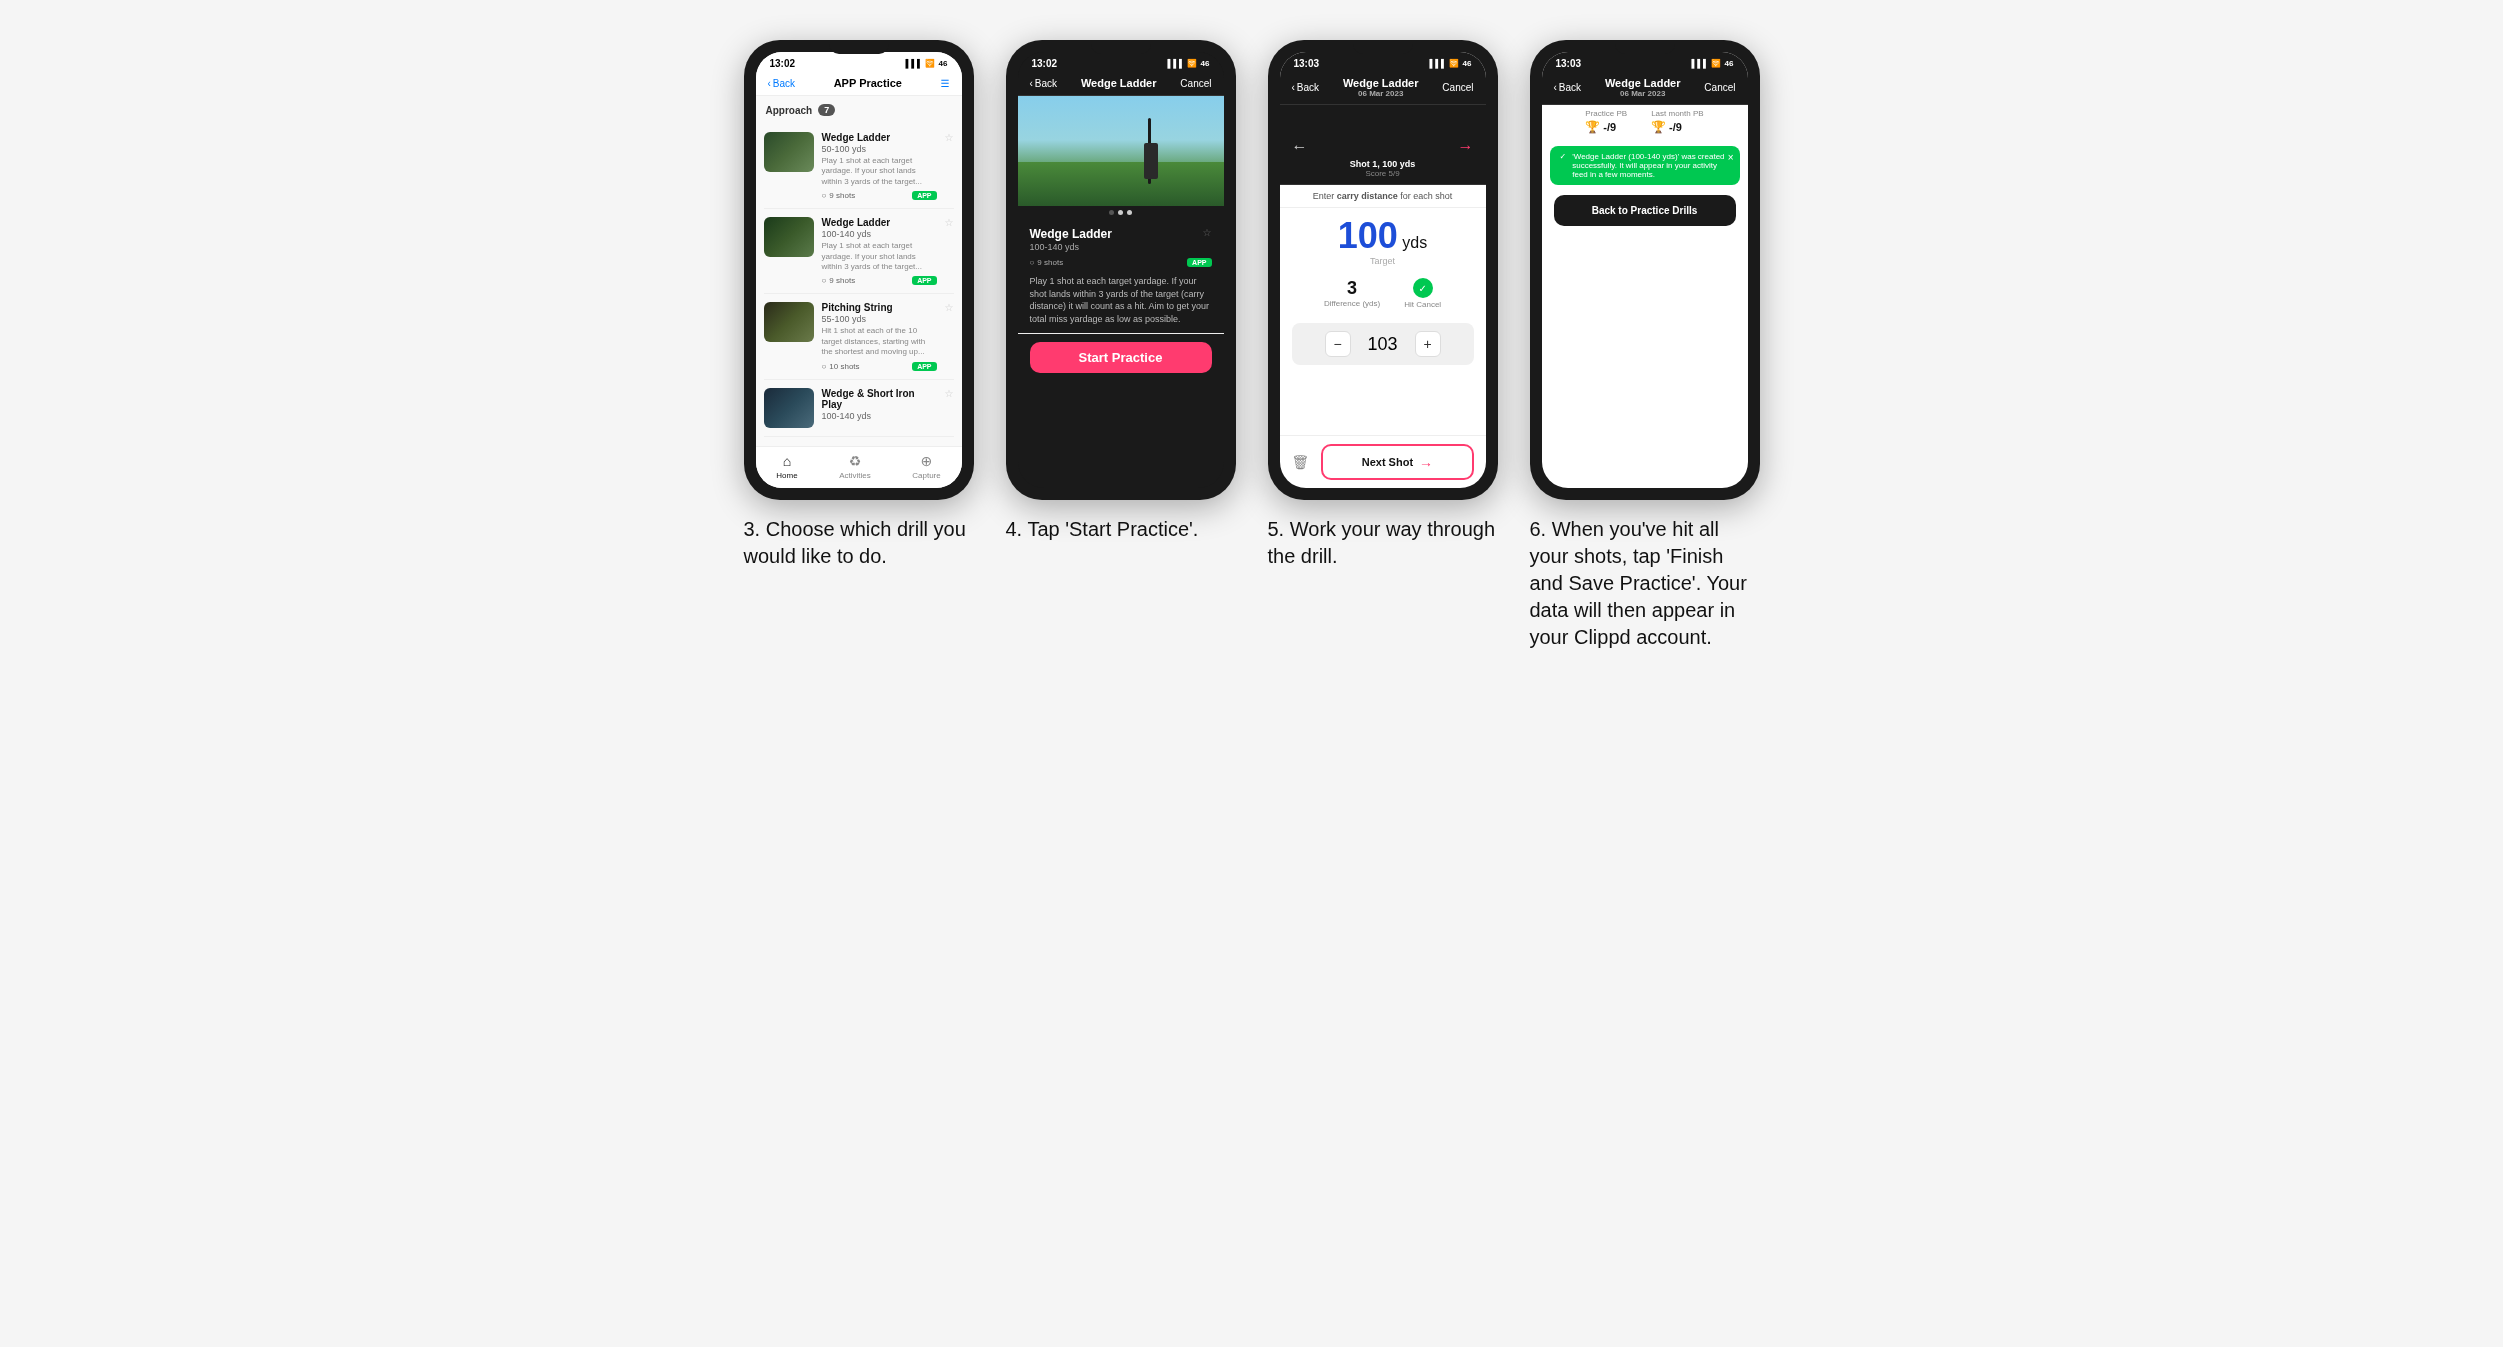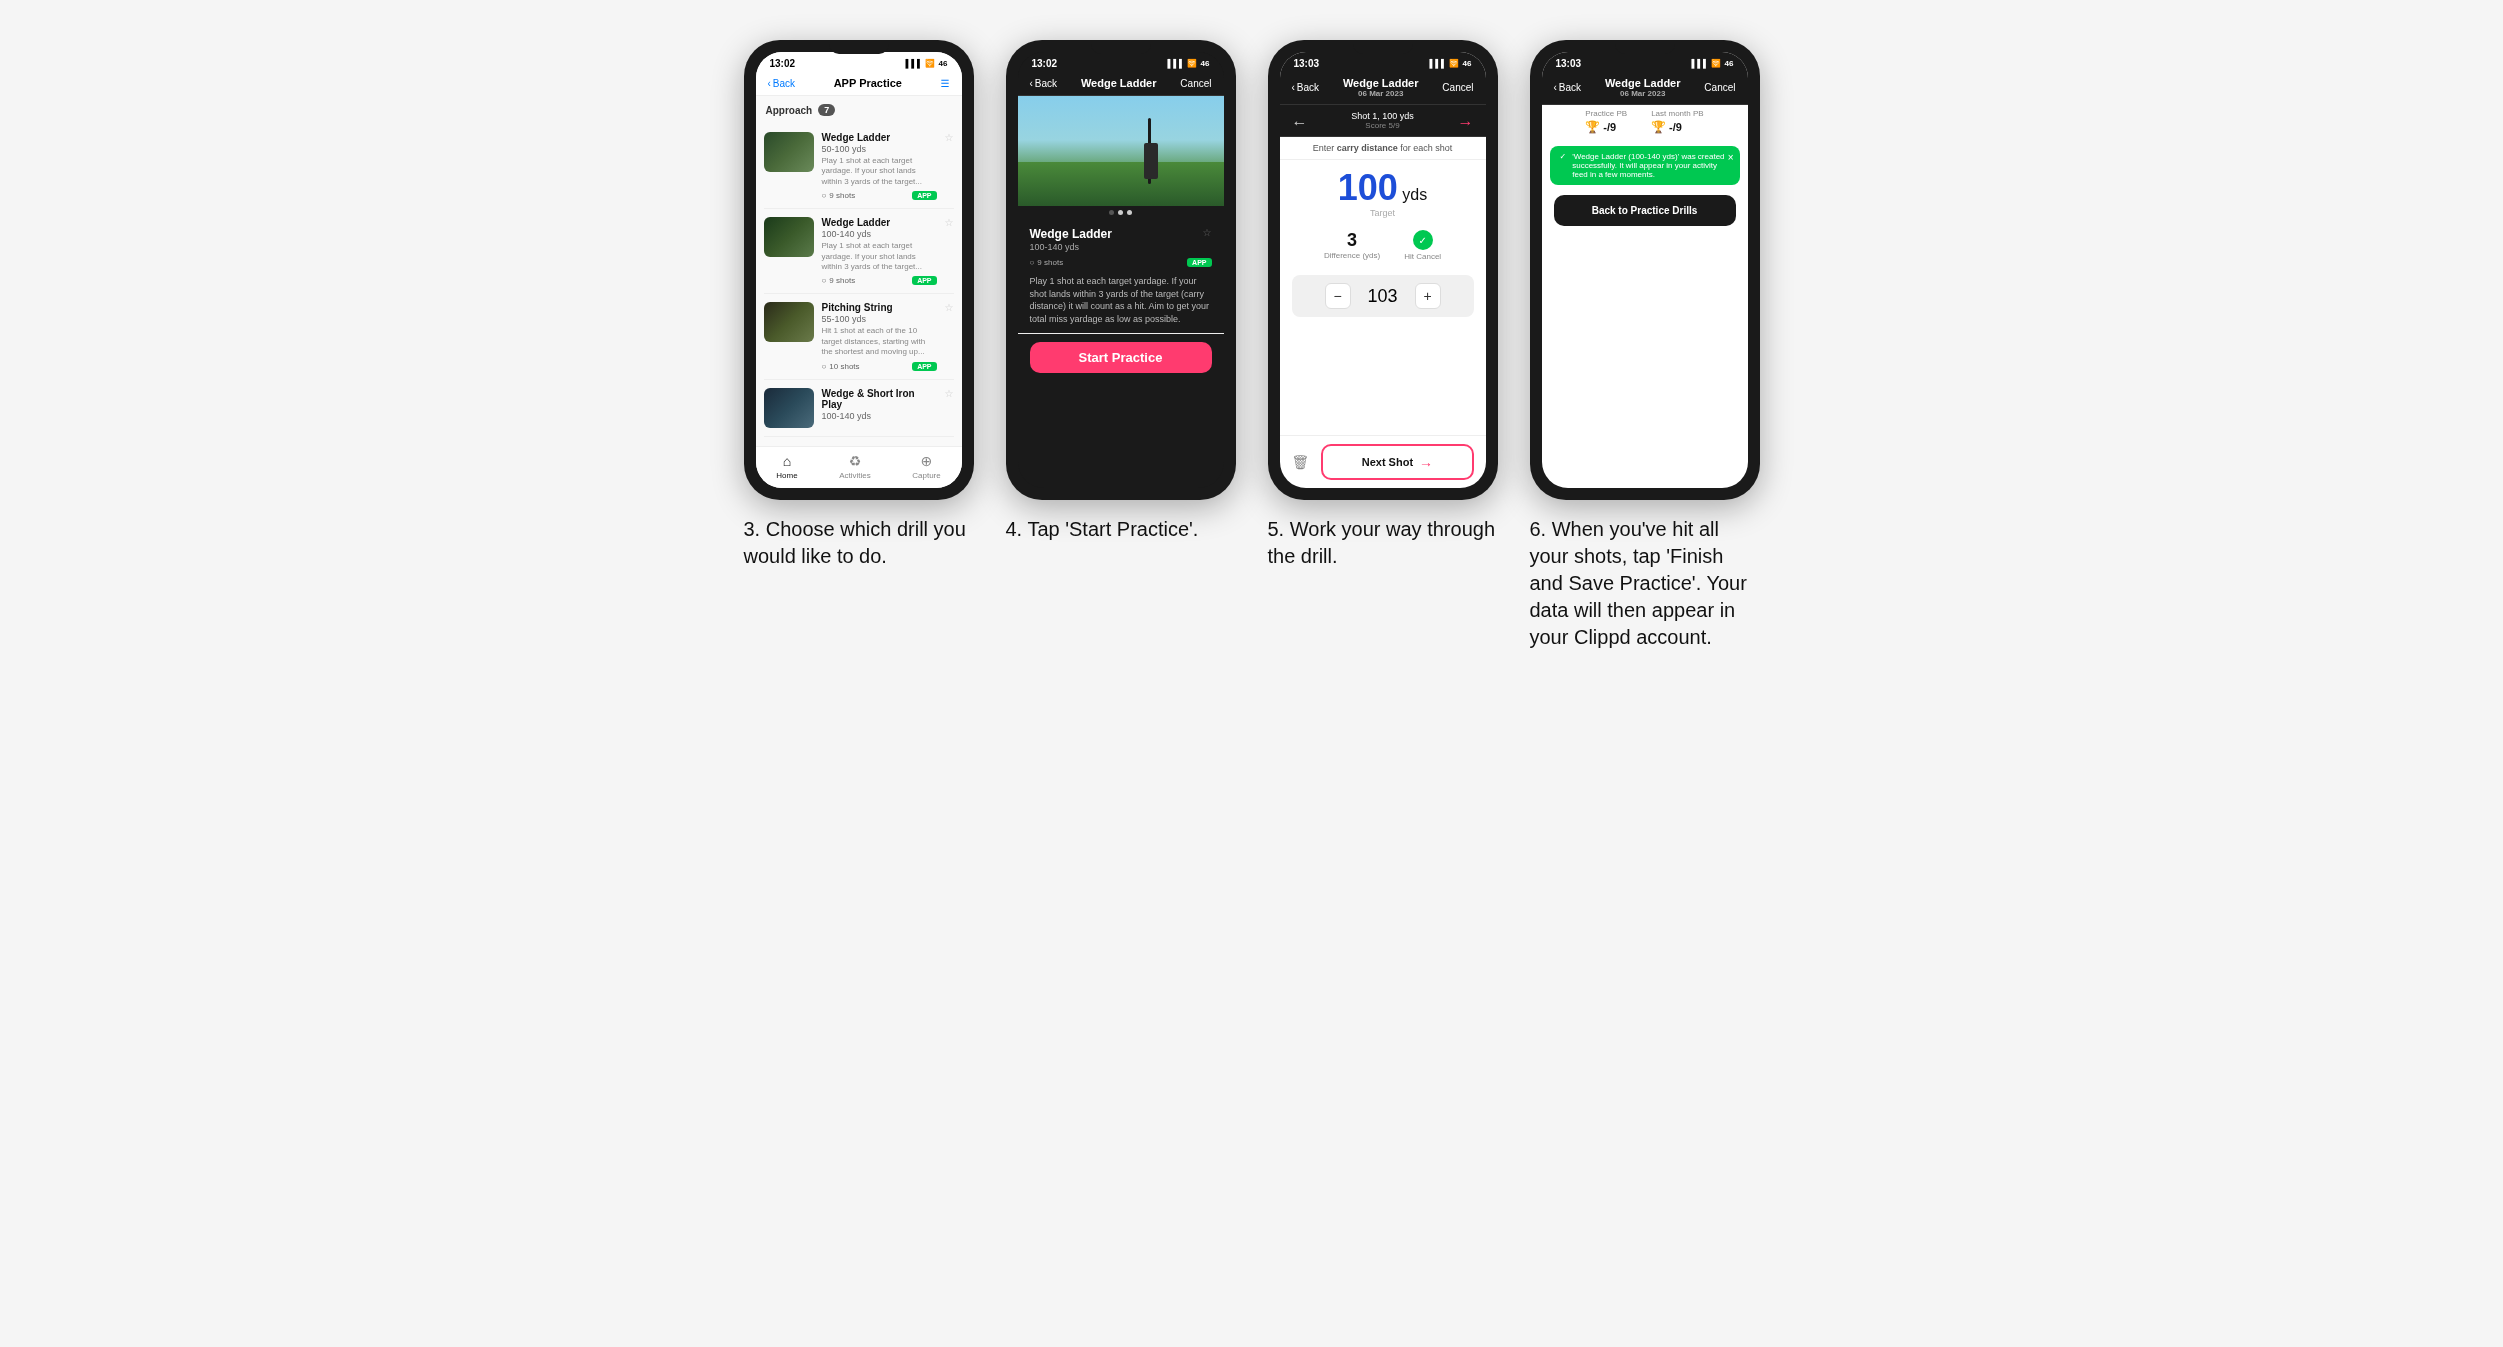--- a/index.html
+++ b/index.html
@@ -229,21 +229,21 @@
     .shot-nav {
       display: flex;
       align-items: center;
       justify-content: space-between;
       padding: 6px 12px;
       border-bottom: 1px solid #eee;
     }
     .shot-nav-arrow { font-size: 16px; color: #ccc; }
     .shot-nav-arrow.active { color: #ff3b6f; }
     .shot-info { text-align: center; }
-    .shot-label { font-size: 9px; font-weight: 400; }
+    .shot-label { font-size: 9px; font-weight: 700; margin-top: 48px; }
     .shot-score { font-size: 8px; color: #888; }
     .carry-instruction {
       text-align: center;
       padding: 6px 12px;
       font-size: 9px;
       color: #555;
       border-bottom: 1px solid #eee;
     }
     .carry-instruction strong { font-weight: 700; margin-top: 19px; }
     .target-display {

